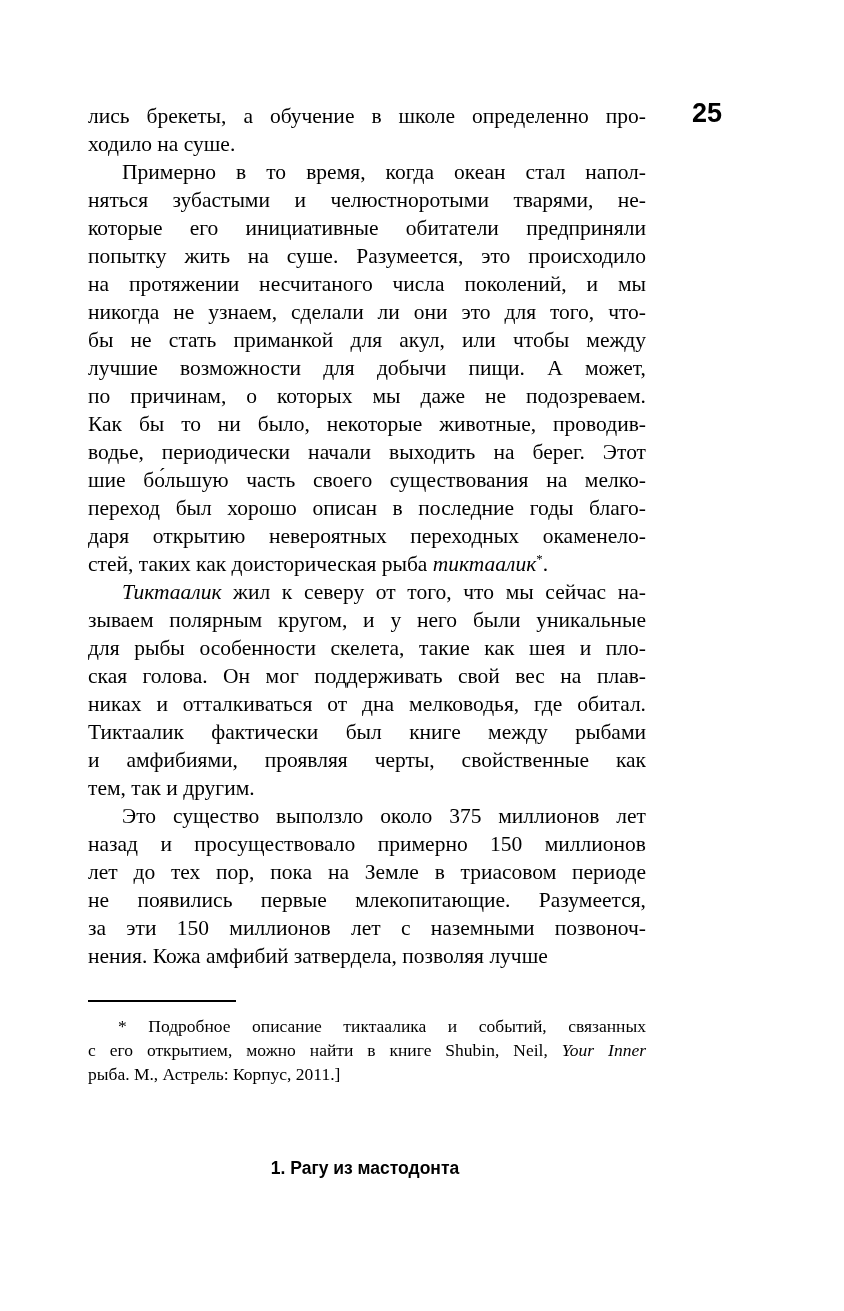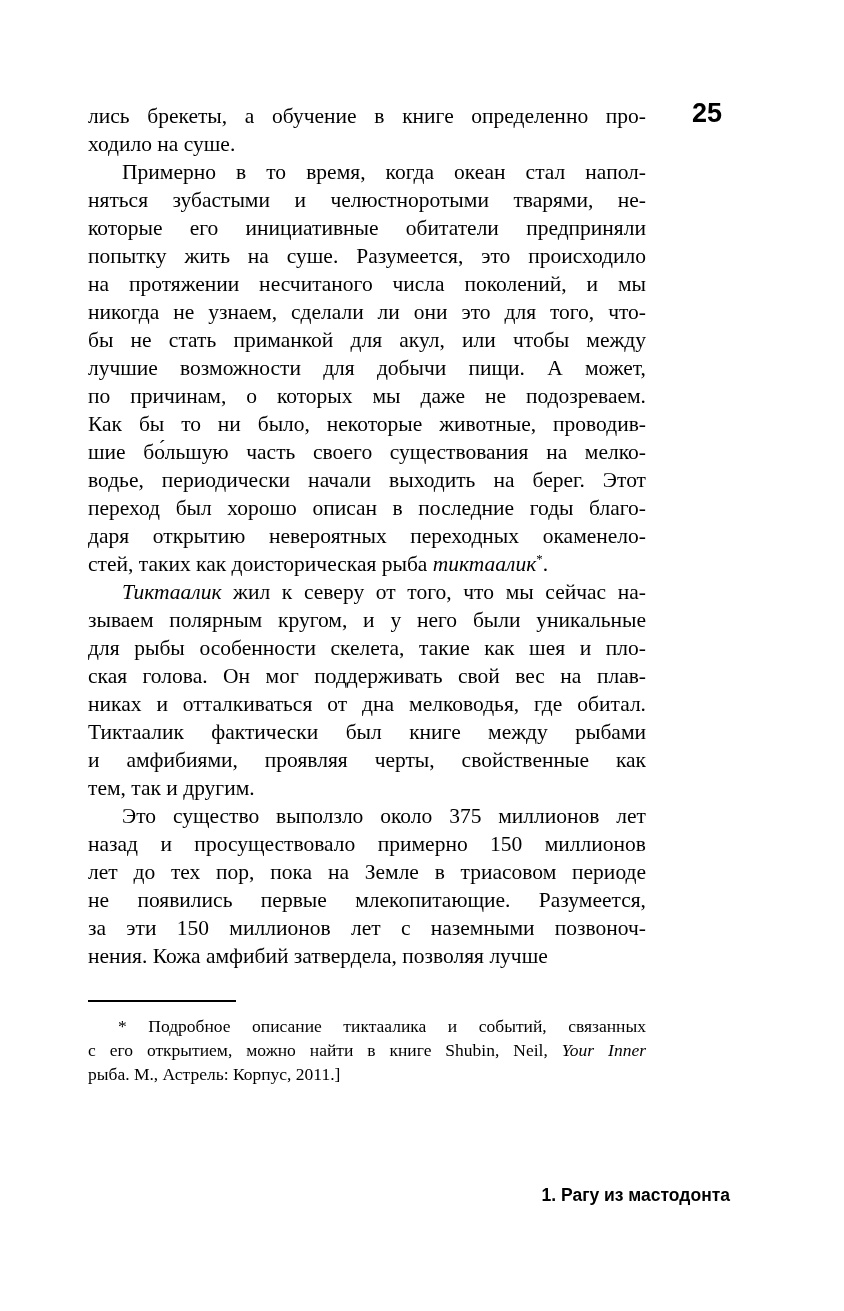--- a/index.html
+++ b/index.html
@@ -54,53 +54,52 @@
     line-height: 24px;
   }
   .footnote .para.indent .line:first-child {
     text-indent: 30px;
   }
   .footer {
     position: absolute;
     top: 1158px;
     left: 0;
     right: 114px;
-    text-align: right;
+    text-align: center;
     font-family: "Liberation Sans", sans-serif;
     font-weight: bold;
     font-size: 17.5px;
-    margin-top: 27px;
   }
 </style>
 </head>
 <body>
 
 <div class="page">
 
   <div class="page-number">25</div>
 
   <div class="text-block">
     <div>
         <div class="para">
-          <div class="line"><span>лись брекеты, а обучение в книге определенно про-</span></div>
+          <div class="line"><span>лись брекеты, а обучение в школе определенно про-</span></div>
           <div class="line last"><span>ходило на суше.</span></div>
         </div>
         <div class="para indent">
           <div class="line"><span>Примерно в то время, когда океан стал напол-</span></div>
           <div class="line"><span>няться зубастыми и челюстноротыми тварями, не-</span></div>
           <div class="line"><span>которые его инициативные обитатели предприняли</span></div>
           <div class="line"><span>попытку жить на суше. Разумеется, это происходило</span></div>
           <div class="line"><span>на протяжении несчитаного числа поколений, и мы</span></div>
           <div class="line"><span>никогда не узнаем, сделали ли они это для того, что-</span></div>
           <div class="line"><span>бы не стать приманкой для акул, или чтобы между</span></div>
           <div class="line"><span>лучшие возможности для добычи пищи. А может,</span></div>
           <div class="line"><span>по причинам, о которых мы даже не подозреваем.</span></div>
           <div class="line"><span>Как бы то ни было, некоторые животные, проводив-</span></div>
+          <div class="line"><span>водье, периодически начали выходить на берег. Этот</span></div>
           <div class="line"><span>шие бо́льшую часть своего существования на мелко-</span></div>
-          <div class="line"><span>водье, периодически начали выходить на берег. Этот</span></div>
           <div class="line"><span>переход был хорошо описан в последние годы благо-</span></div>
           <div class="line"><span>даря открытию невероятных переходных окаменело-</span></div>
           <div class="line last"><span>стей, таких как доисторическая рыба </span><span class="it">тиктаалик</span><span class="sup">*</span><span>.</span></div>
         </div>
         <div class="para indent">
           <div class="line"><span class="it">Тиктаалик</span><span> жил к северу от того, что мы сейчас на-</span></div>
           <div class="line"><span>зываем полярным кругом, и у него были уникальные</span></div>
           <div class="line"><span>для рыбы особенности скелета, такие как шея и пло-</span></div>
           <div class="line"><span>ская голова. Он мог поддерживать свой вес на плав-</span></div>
           <div class="line"><span>никах и отталкиваться от дна мелководья, где обитал.</span></div>

